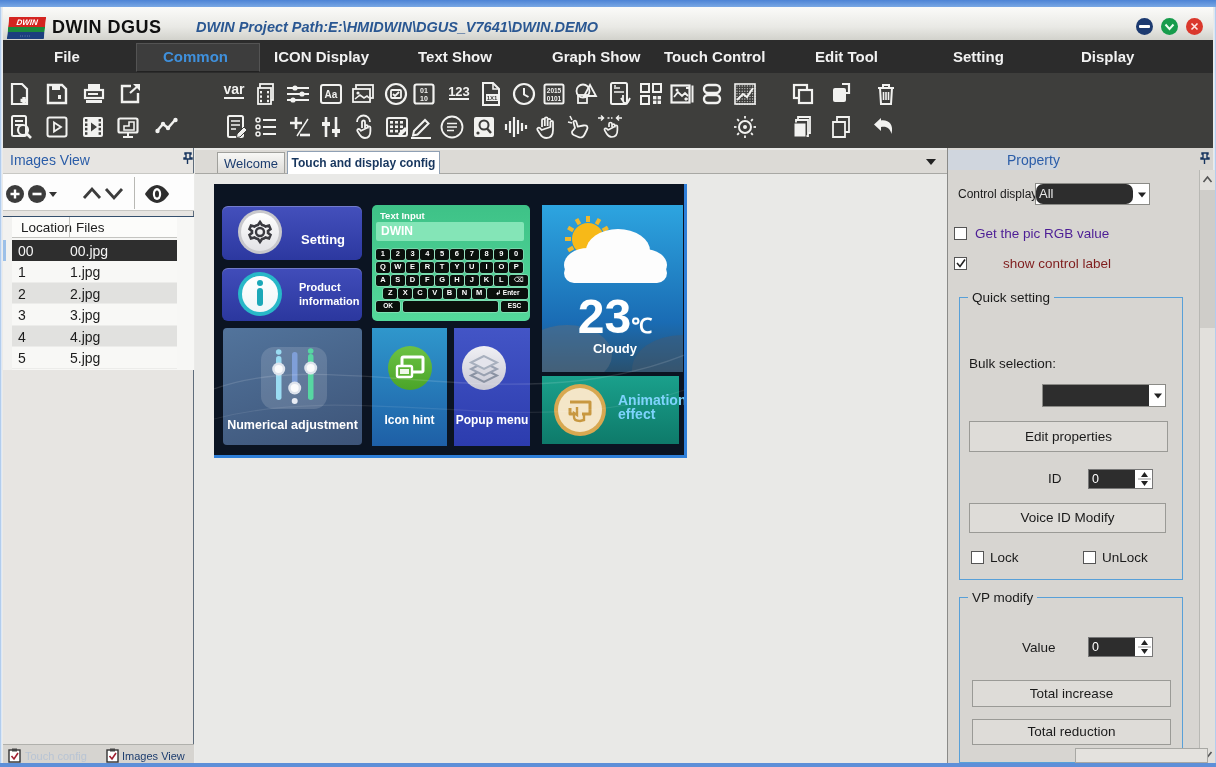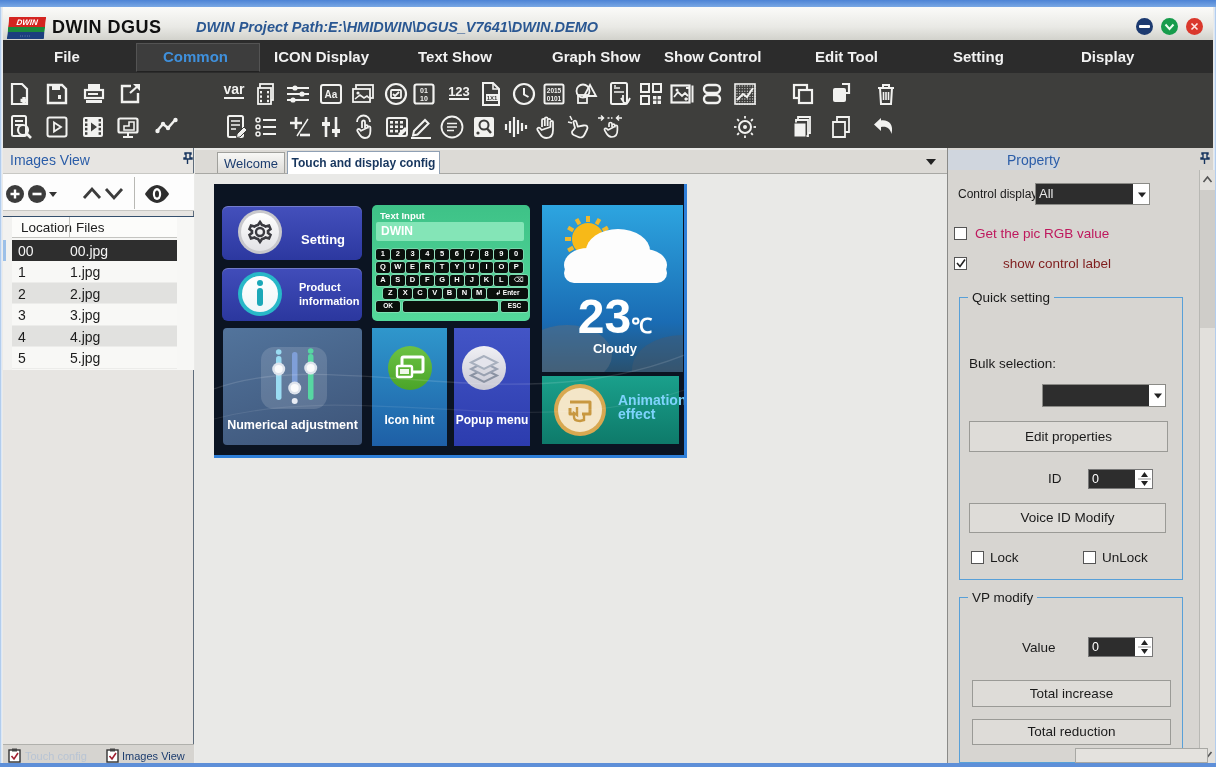--- a/index.html
+++ b/index.html
@@ -36,21 +36,21 @@
   </svg>
 
 <div class="abs" style="left:3px;top:40px;width:1210px;height:33px;background:#2c2c2c;"></div>
 <div class="abs" style="left:136px;top:43px;width:124px;height:29px;background:#3d3d3d;border:1px solid #545454;border-bottom-color:#222;"></div>
 <div id="menus" class="abs" style="left:0;top:48px;width:1216px;height:20px;color:#f2f2f2;font-size:15px;font-weight:bold;">
   <span class="abs" style="left:54px;">File</span>
   <span class="abs" style="left:163px;color:#3f90dc;">Common</span>
   <span class="abs" style="left:274px;">ICON Display</span>
   <span class="abs" style="left:418px;">Text Show</span>
   <span class="abs" style="left:540px;margin-left:12px;">Graph Show</span>
-  <span class="abs" style="left:664px;">Show Control</span>
+  <span class="abs" style="left:664px;">Touch Control</span>
   <span class="abs" style="left:815px;">Edit Tool</span>
   <span class="abs" style="left:953px;">Setting</span>
   <span class="abs" style="left:1081px;">Display</span>
 </div>
 
 <div class="abs" style="left:3px;top:73px;width:1210px;height:75px;background:#3e3e3c;"></div>
 <div id="toolbar" class="abs" style="left:0;top:73px;width:1216px;height:75px;">
 <svg class="abs" style="left:7px;top:8px;" width="26" height="26" viewBox="0 0 26 26">
       <path d="M5 3 h10 l5 5 v15 h-15 Z" fill="none" stroke="#f2f2f0" stroke-width="2.2"></path>
       <path d="M17 16 v7 M13.5 19.5 h7" stroke="#f2f2f0" stroke-width="3.4" fill="none"></path>
@@ -597,26 +597,26 @@
 </div>
 
 <div id="rpanel" class="abs" style="left:947px;top:148px;width:266px;height:615px;background:#d7d5d1;border-left:1px solid #8a8a88;">
 <div class="abs" style="left:0;top:2px;width:110px;height:20px;background:#d0d6de;"></div>
 <div class="abs" style="left:11px;top:4px;font-size:14px;color:#2b5da8;margin-left:48px;">Property</div>
 <svg class="abs" style="left:251px;top:4px;" width="12" height="14" viewBox="0 0 12 14">
       <path d="M3 1 h6 v1 h-1 v4 h2 v1 H2 v-1 h2 V2 H3 Z M5.5 7 v5" stroke="#17355e" stroke-width="1.4" fill="none"></path>
     </svg>
 <div class="abs" style="left:10px;top:39px;font-size:12px;color:#1a1a1a;">Control display</div>
 <div class="abs" style="left:87px;top:35px;width:115px;height:22px;background:#fff;border:1px solid #8a8a86;"></div>
-<div class="abs" style="left:88px;top:36px;width:97px;height:20px;background:#2d2d2d;color:#e8e8e8;font-size:13px;line-height:20px;padding-left:3px;">All</div>
+<div class="abs" style="left:88px;top:36px;width:97px;height:20px;background:#2d2d2d;color:#e8e8e8;font-size:13px;line-height:20px;padding-left:3px;border-radius:7px;">All</div>
 <svg class="abs" style="left:189px;top:43px;" width="10" height="8">
       <polygon points="1,1.5 9,1.5 5,6.5" fill="#222"></polygon>
     </svg>
 <div class="abs" style="left:6px;top:79px;width:13px;height:13px;background:#fff;border:1px solid #555;"></div>
-<div class="abs" style="left:27px;top:78px;font-size:13.5px;color:#be185d;">Get the pic RGB value</div>
+<div class="abs" style="left:27px;top:78px;font-size:13.5px;color:#4c1d95;">Get the pic RGB value</div>
 <div class="abs" style="left:6px;top:109px;width:13px;height:13px;background:#fff;border:1px solid #555;"></div>
 <svg class="abs" style="left:6px;top:108px;" width="14" height="14">
       <path d="M3 7 l3 3.5 l5 -7" fill="none" stroke="#222" stroke-width="1.6"></path>
     </svg>
 <div class="abs" style="left:27px;top:108px;font-size:13.5px;color:#7f1d1d;margin-left:28px;">show control label</div>
 <div class="abs" style="left:11px;top:149px;width:224px;height:283px;border:1px solid #58a0d8;"></div>
 <div class="abs" style="left:20px;top:142px;font-size:13.5px;color:#1a1a1a;background:#d7d5d1;padding:0 4px;">Quick setting</div>
 <div class="abs" style="left:21px;top:208px;font-size:13.5px;color:#1a1a1a;">Bulk selection:</div>
 <div class="abs" style="left:94px;top:236px;width:124px;height:23px;background:#fff;border:1px solid #8a8a86;"></div>
 <div class="abs" style="left:95px;top:237px;width:106px;height:21px;background:#2d2d2d;"></div>

